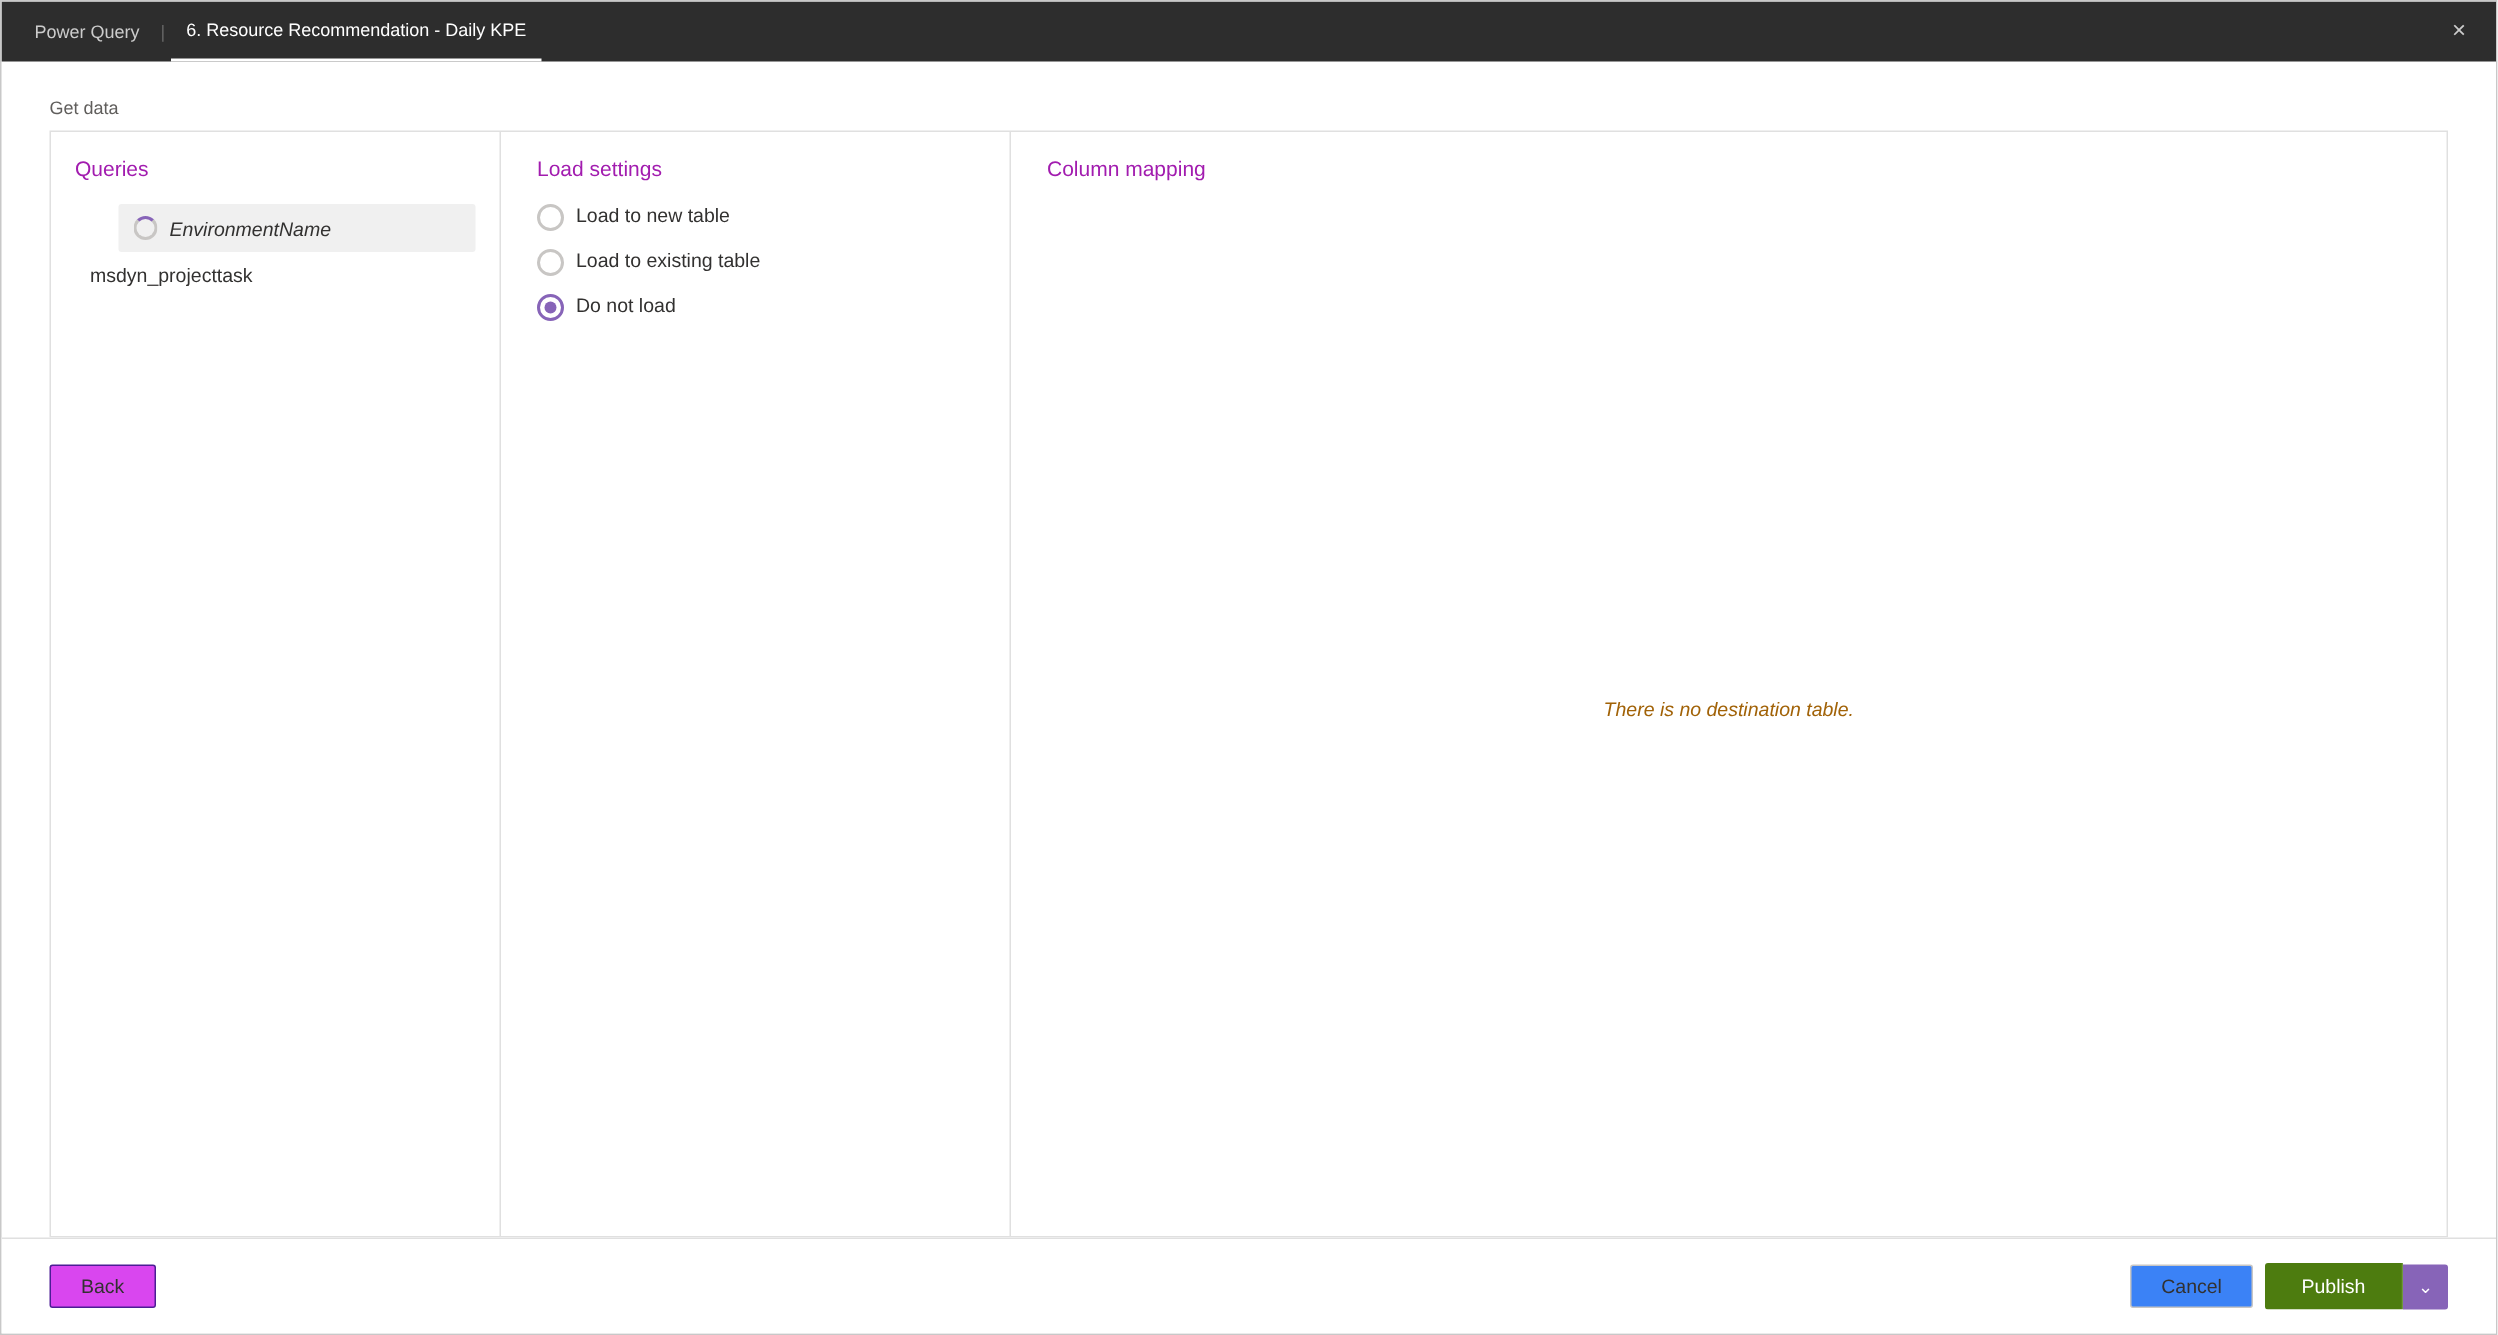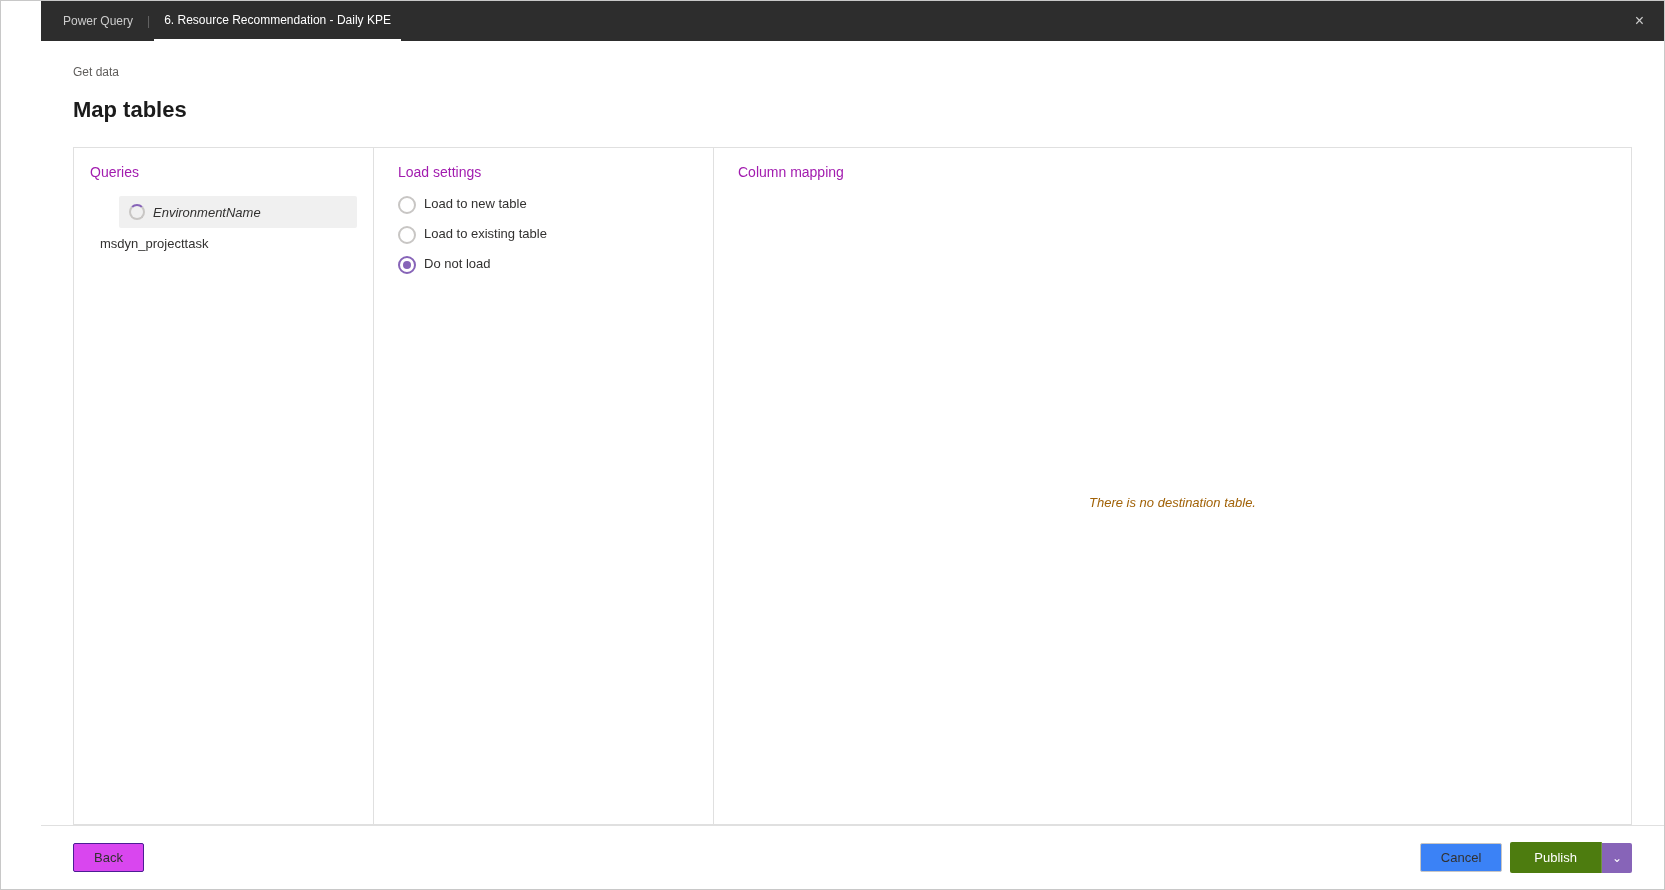--- a/index.html
+++ b/index.html
@@ -10,21 +10,20 @@
       color: #323130;
     }
     .window {
       width: 1665px;
       height: 890px;
       background: #fff;
       border: 1px solid #c8c8c8;
       display: flex;
       flex-direction: column;
       overflow: hidden;
-      padding-left: 40px;
     }
     .title-bar {
       height: 40px;
       background: #2d2d2d;
       display: flex;
       align-items: center;
       padding: 0 12px;
       flex-shrink: 0;
     }
     .title-bar-tab {
@@ -54,21 +53,21 @@
     .content-area {
       flex: 1;
       display: flex;
       flex-direction: column;
       padding: 24px 32px 0 32px;
       overflow: hidden;
     }
     .breadcrumb {
       font-size: 12px;
       color: #605e5c;
-      margin-bottom: 18px;
+      margin-bottom: 8px;
     }
     .page-title {
       font-size: 22px;
       font-weight: 600;
       color: #1b1b1b;
       margin-bottom: 24px;
     }
     .main-panel {
       flex: 1;
       display: flex;
@@ -238,21 +237,20 @@
 
   <div class="title-bar">
     <span class="title-bar-tab">Power Query</span>
     <span class="title-bar-sep">|</span>
     <span class="title-bar-tab active">6. Resource Recommendation - Daily KPE</span>
     <span class="title-bar-close">×</span>
   </div>
 
   <div class="content-area">
     <div class="breadcrumb">Get data</div>
-    <div class="page-title">Map tables</div>
 
     <div class="main-panel">
 
       <div class="queries-panel">
         <div class="panel-title">Queries</div>
 
         <div class="query-item selected">
           <div class="query-spinner"></div>
           <span class="query-item-label">EnvironmentName</span>
         </div>

